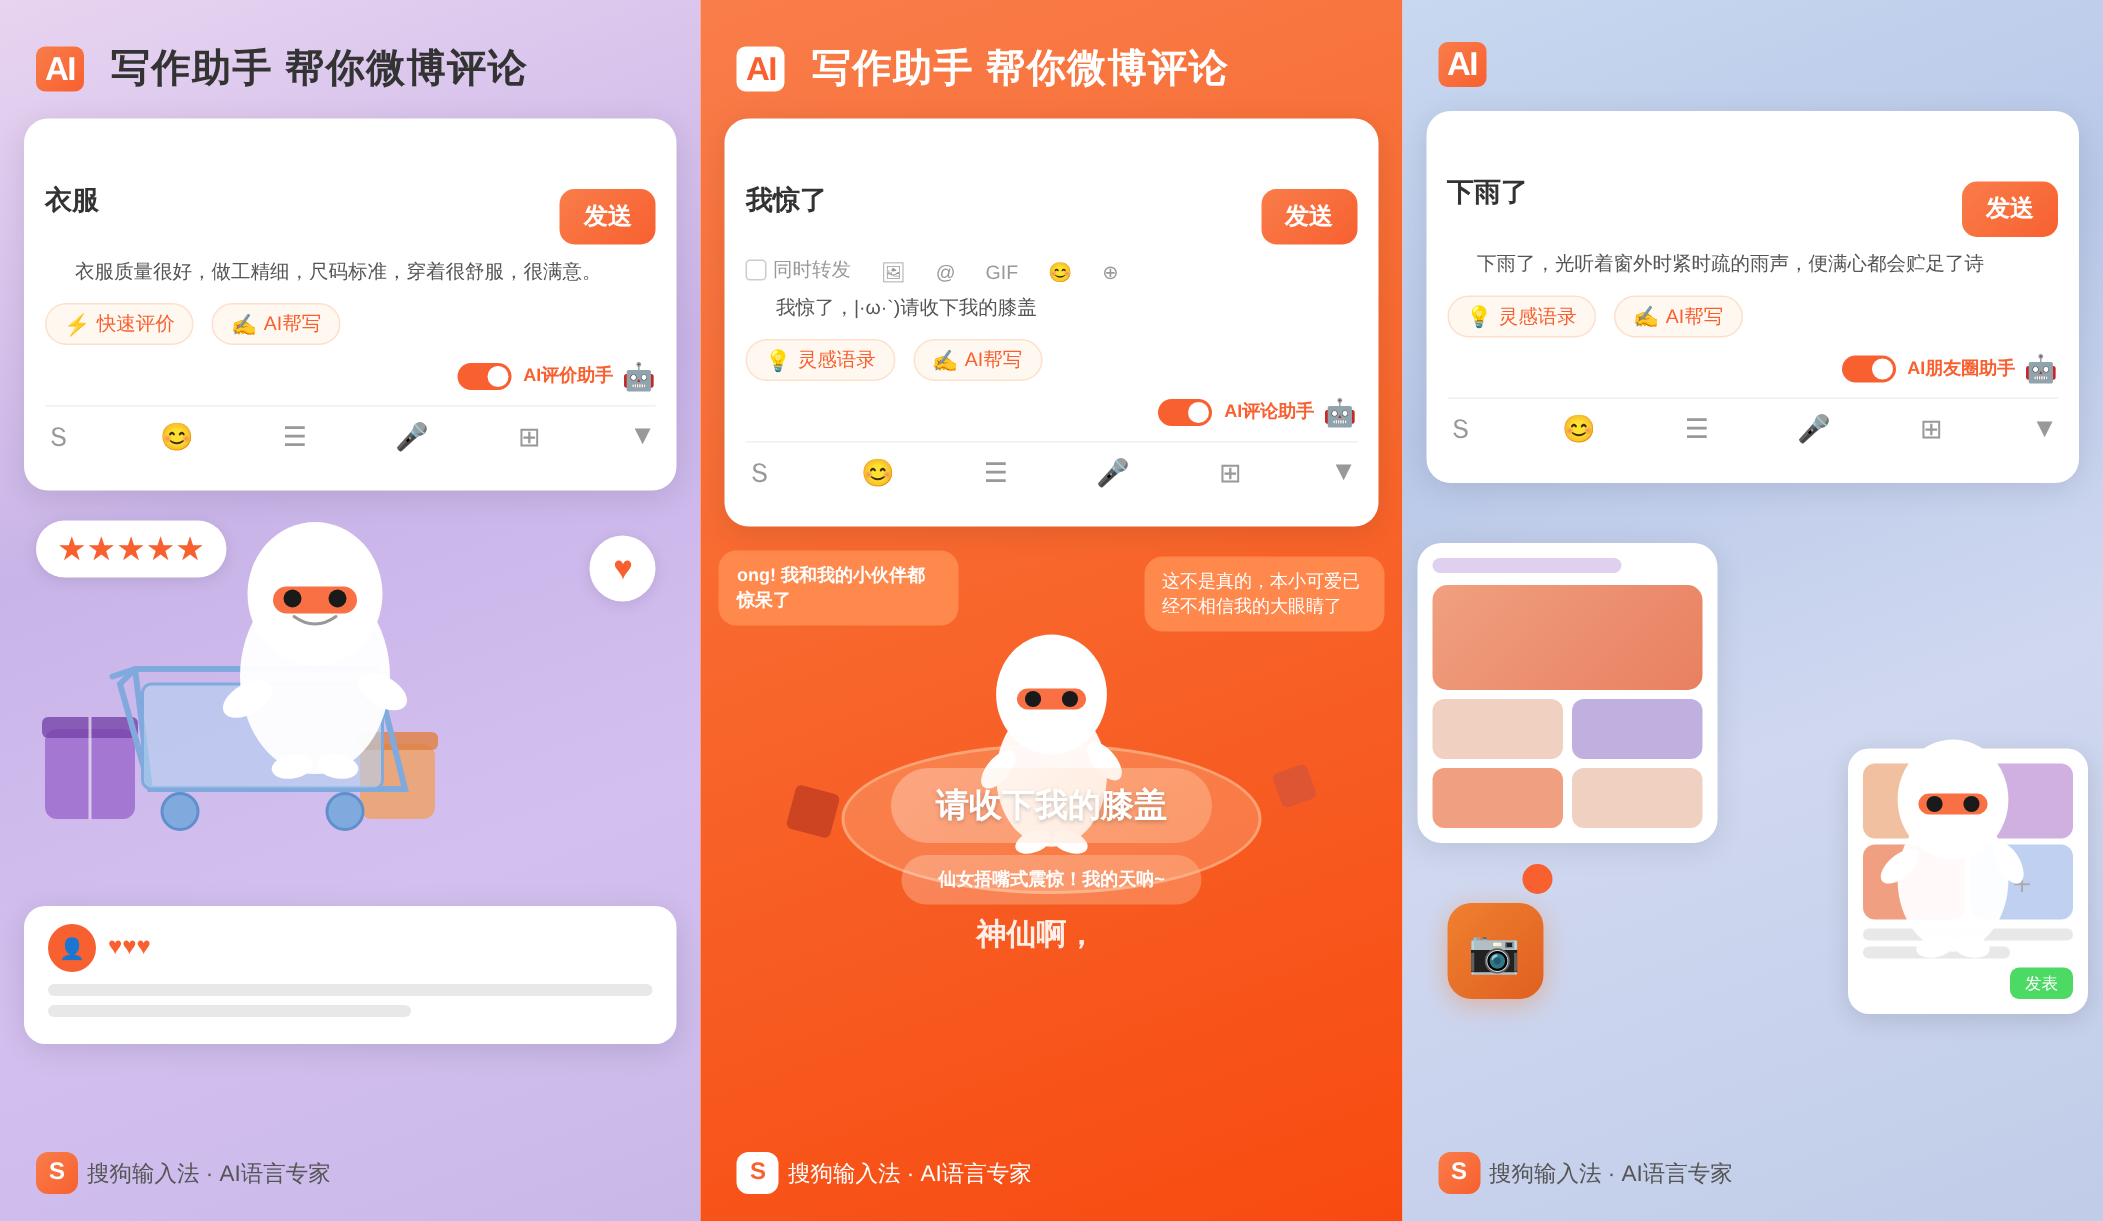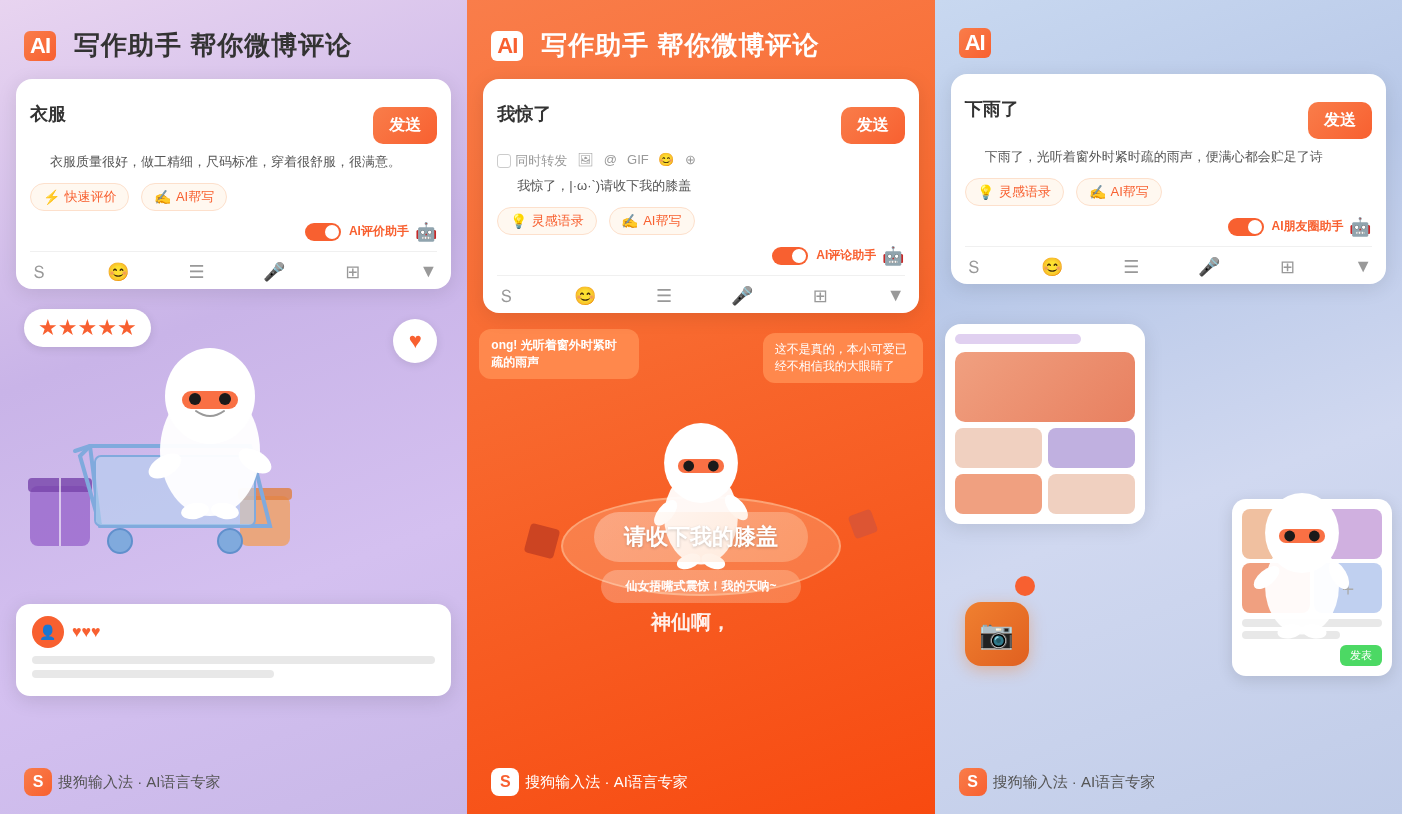--- a/index.html
+++ b/index.html
@@ -59,21 +59,21 @@
       letter-spacing: 1px;
     }
 
     .panel-2 .header-text { color: white; }
 
     
     .input-card {
       background: white;
       border-radius: 16px;
       margin: 0 16px;
-      padding: 5px 14px;
+      padding: 24px 14px;
       box-shadow: 0 4px 20px rgba(0,0,0,0.1);
       z-index: 10;
     }
 
     .input-row {
       display: flex;
       align-items: center;
       justify-content: space-between;
       margin-bottom: 8px;
     }
@@ -252,22 +252,22 @@
       font-size: 15px;
       color: #555;
       font-weight: 500;
     }
 
     .panel-2 .footer-text { color: white; }
 
     
     .weibo-toolbar {
       display: flex;
-      align-items: flex-start;
-      gap: 10px;
+      align-items: flex-end;
+      gap: 20px;
       margin-bottom: 6px;
       font-size: 13px;
       color: #999;
     }
 
     .weibo-check {
       display: flex;
       align-items: center;
       gap: 4px;
       color: #999;
@@ -576,21 +576,21 @@
       <span class="kb-icon">😊</span>
       <span class="kb-icon">☰</span>
       <span class="kb-icon">🎤</span>
       <span class="kb-icon">⊞</span>
       <span class="kb-icon">▼</span>
     </div>
   </div>
 
   <div class="mascot-area" style="position:relative;">
 
-    <div style="position:absolute;top:16px;left:12px;background:rgba(255,140,80,0.9);border-radius:12px;padding:8px 12px;color:white;font-size:12px;max-width:160px;font-weight:600;">ong! 光听着窗外时紧时疏的雨声</div>
+    <div style="position:absolute;top:16px;left:12px;background:rgba(255,140,80,0.9);border-radius:12px;padding:8px 12px;color:white;font-size:12px;max-width:160px;font-weight:600;">ong! 我和我的小伙伴都惊呆了</div>
     <div style="position:absolute;top:20px;right:12px;background:rgba(255,140,80,0.9);border-radius:12px;padding:8px 12px;color:white;font-size:12px;max-width:160px;">这不是真的，本小可爱已经不相信我的大眼睛了</div>
 
     <div style="position:absolute;bottom:160px;left:50%;transform:translateX(-50%);width:280px;height:100px;background:rgba(255,200,160,0.3);border-radius:50%;border:2px solid rgba(255,200,160,0.5);"></div>
 
     <svg viewBox="0 0 200 260" style="position:absolute;bottom:170px;left:50%;transform:translateX(-50%);width:160px;height:200px;">
 
       <ellipse cx="100" cy="170" rx="48" ry="62" fill="white" opacity="0.95"></ellipse>
 
       <ellipse cx="100" cy="100" rx="48" ry="52" fill="white"></ellipse>
 

